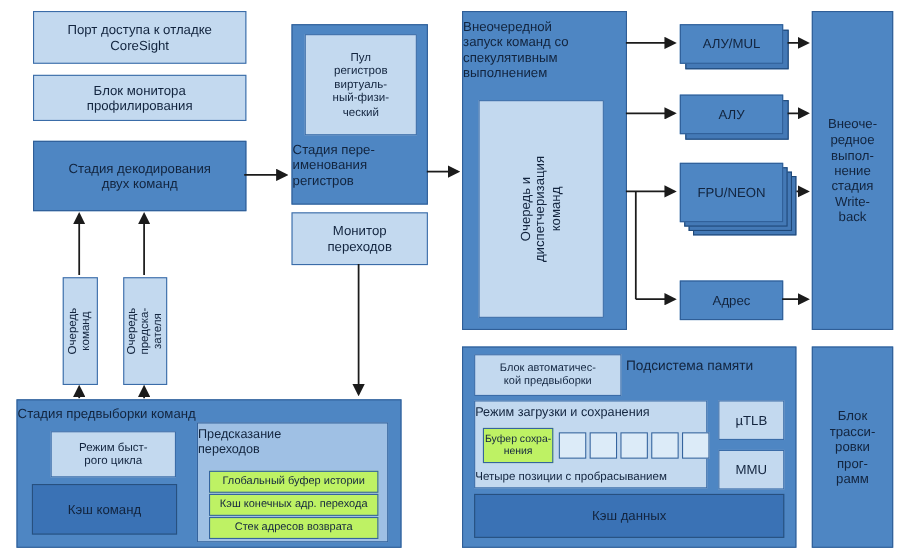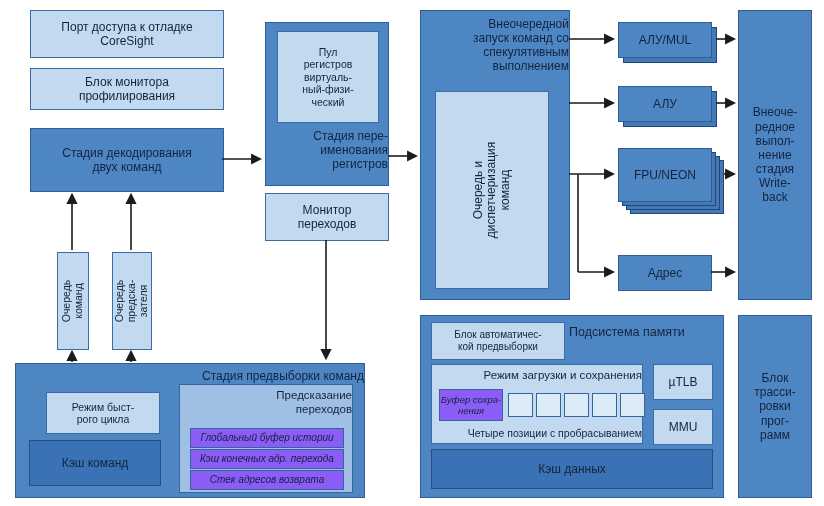--- a/index.html
+++ b/index.html
@@ -4,25 +4,25 @@
 <style>
   html,body{margin:0;padding:0;background:#ffffff;}
   body{font-family:"Liberation Sans",sans-serif;color:#12243e;}
   .canvas{position:relative;width:824px;height:506px;background:#ffffff;overflow:hidden;padding-left:44px;}
   .b{position:absolute;display:flex;align-items:center;justify-content:center;text-align:center;
      font-size:12px;line-height:1.18;white-space:pre-line;}
   .med{background:#4e86c3;border:1px solid #2f5e97;}
   .lt{background:#c3d9ef;border:1px solid #3a6ca8;}
   .dk{background:#3a72b5;border:1px solid #27507f;}
   .panel{background:#9fc0e4;border:1px solid #35649e;}
-  .row{background:#8b5cf6;border:1px solid #35649e;font-size:10px;font-style:italic;}
+  .row{background:#bef264;border:1px solid #35649e;font-size:10px;}
   .vt{position:absolute;left:50%;top:50%;transform:translate(-50%,-50%) rotate(-90deg);
       width:max-content;white-space:pre-line;text-align:center;line-height:1.12;}
   .abs{position:absolute;}
-  .ttl{position:absolute;left:0;right:0;text-align:right;white-space:pre-line;}
+  .ttl{position:absolute;left:0;right:0;text-align:left;white-space:pre-line;}
   .sm{font-size:10.5px;}
   .stack{position:absolute;background:#4479b6;border:1px solid #1f4878;}
   .face{position:absolute;left:0;top:0;}
   .cell{width:23px;height:22px;background:#dcebf8;border:1px solid #35649e;}
   svg.arrows{position:absolute;left:0;top:0;pointer-events:none;}
 </style>
 </head>
 <body>
 
 <div class="canvas">

